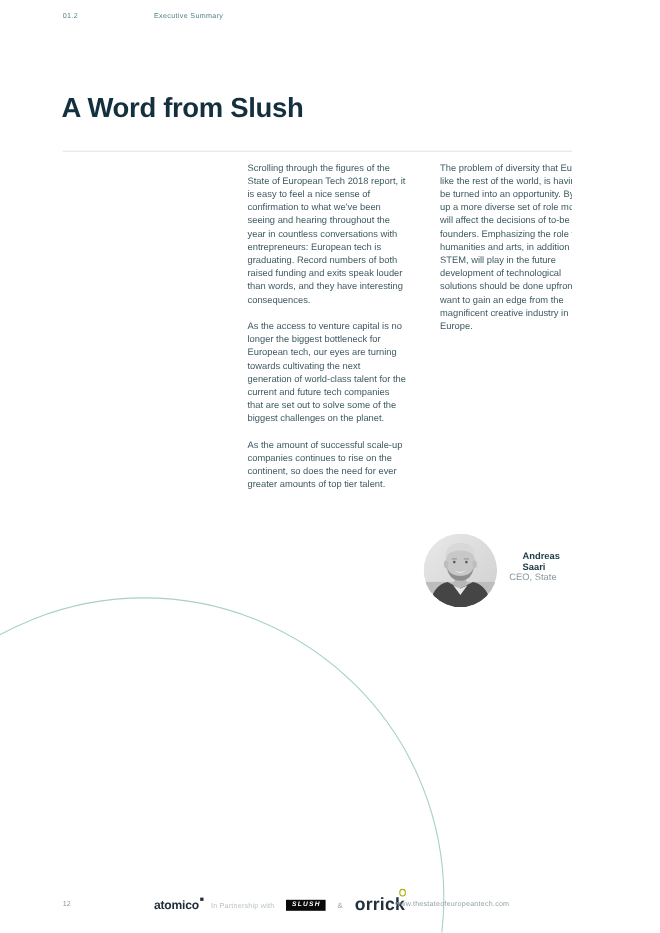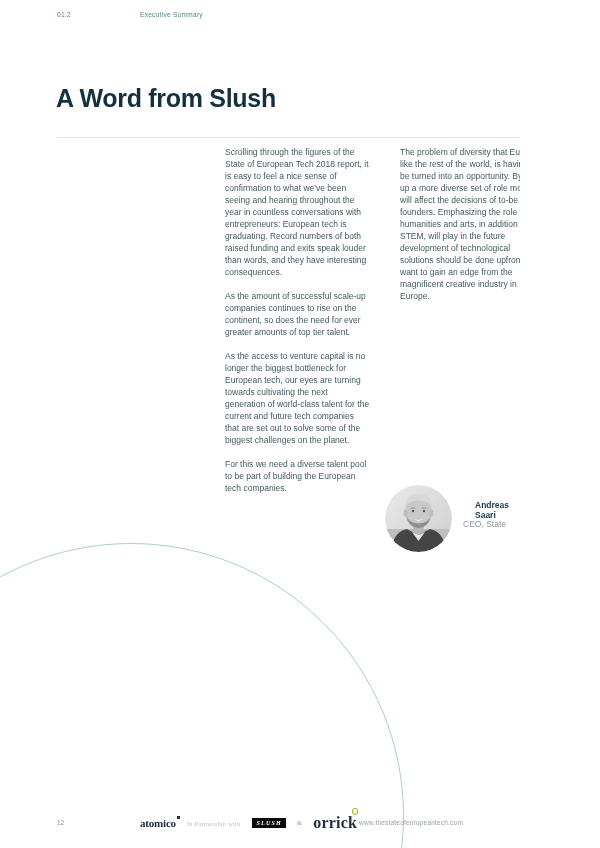--- a/index.html
+++ b/index.html
@@ -111,21 +111,20 @@
     font-size: 6.5px;
     color: #8a959b;
   }
   .logo-row {
     position: absolute;
     left: 83px; top: 0;
     height: 20px;
     display: flex;
     align-items: center;
     gap: 11px;
-    font-family: Liberation Serif, serif;
   }
   .logo-atomico {
     position: relative;
     font-size: 11px;
     font-weight: 700;
     letter-spacing: -0.2px;
     color: #22303c;
   }
   .logo-atomico .tm {
     position: absolute;
@@ -182,23 +181,22 @@
     <div class="meta-number">01.2</div>
     <div class="meta-label">Executive Summary</div>
 
     <h1 class="page-title" style="margin:0;">A Word from Slush</h1>
 
     <div class="divider"></div>
 
     <div class="columns">
       <div class="col">
         <p>Scrolling through the figures of the State of European Tech 2018 report, it is easy to feel a nice sense of confirmation to what we've been seeing and hearing throughout the year in countless conversations with entrepreneurs: European tech is graduating. Record numbers of both raised funding and exits speak louder than words, and they have interesting consequences.</p>
+        <p>As the access to venture capital is no longer the biggest bottleneck for European tech, our eyes are turning towards cultivating the next generation of world-class talent for the current and future tech companies that are set out to solve some of the biggest challenges on the planet.</p>
         <p>As the amount of successful scale-up companies continues to rise on the continent, so does the need for ever greater amounts of top tier talent.</p>
-        <p>As the access to venture capital is no longer the biggest bottleneck for European tech, our eyes are turning towards cultivating the next generation of world-class talent for the current and future tech companies that are set out to solve some of the biggest challenges on the planet.</p>
-        <p>For this we need a diverse talent pool to be part of building the European tech companies.</p>
       </div>
       <div class="col">
         <p>The problem of diversity that Europe, like the rest of the world, is having can be turned into an opportunity. By lifting up a more diverse set of role models will affect the decisions of to-be founders. Emphasizing the role that humanities and arts, in addition to STEM, will play in the future development of technological solutions should be done upfront if we want to gain an edge from the magnificent creative industry in Europe.</p>
       </div>
     </div>
 
     <div class="avatar">
       <svg width="67" height="67" viewBox="0 0 67 67">
         <defs>
           <clipPath id="avclip">

